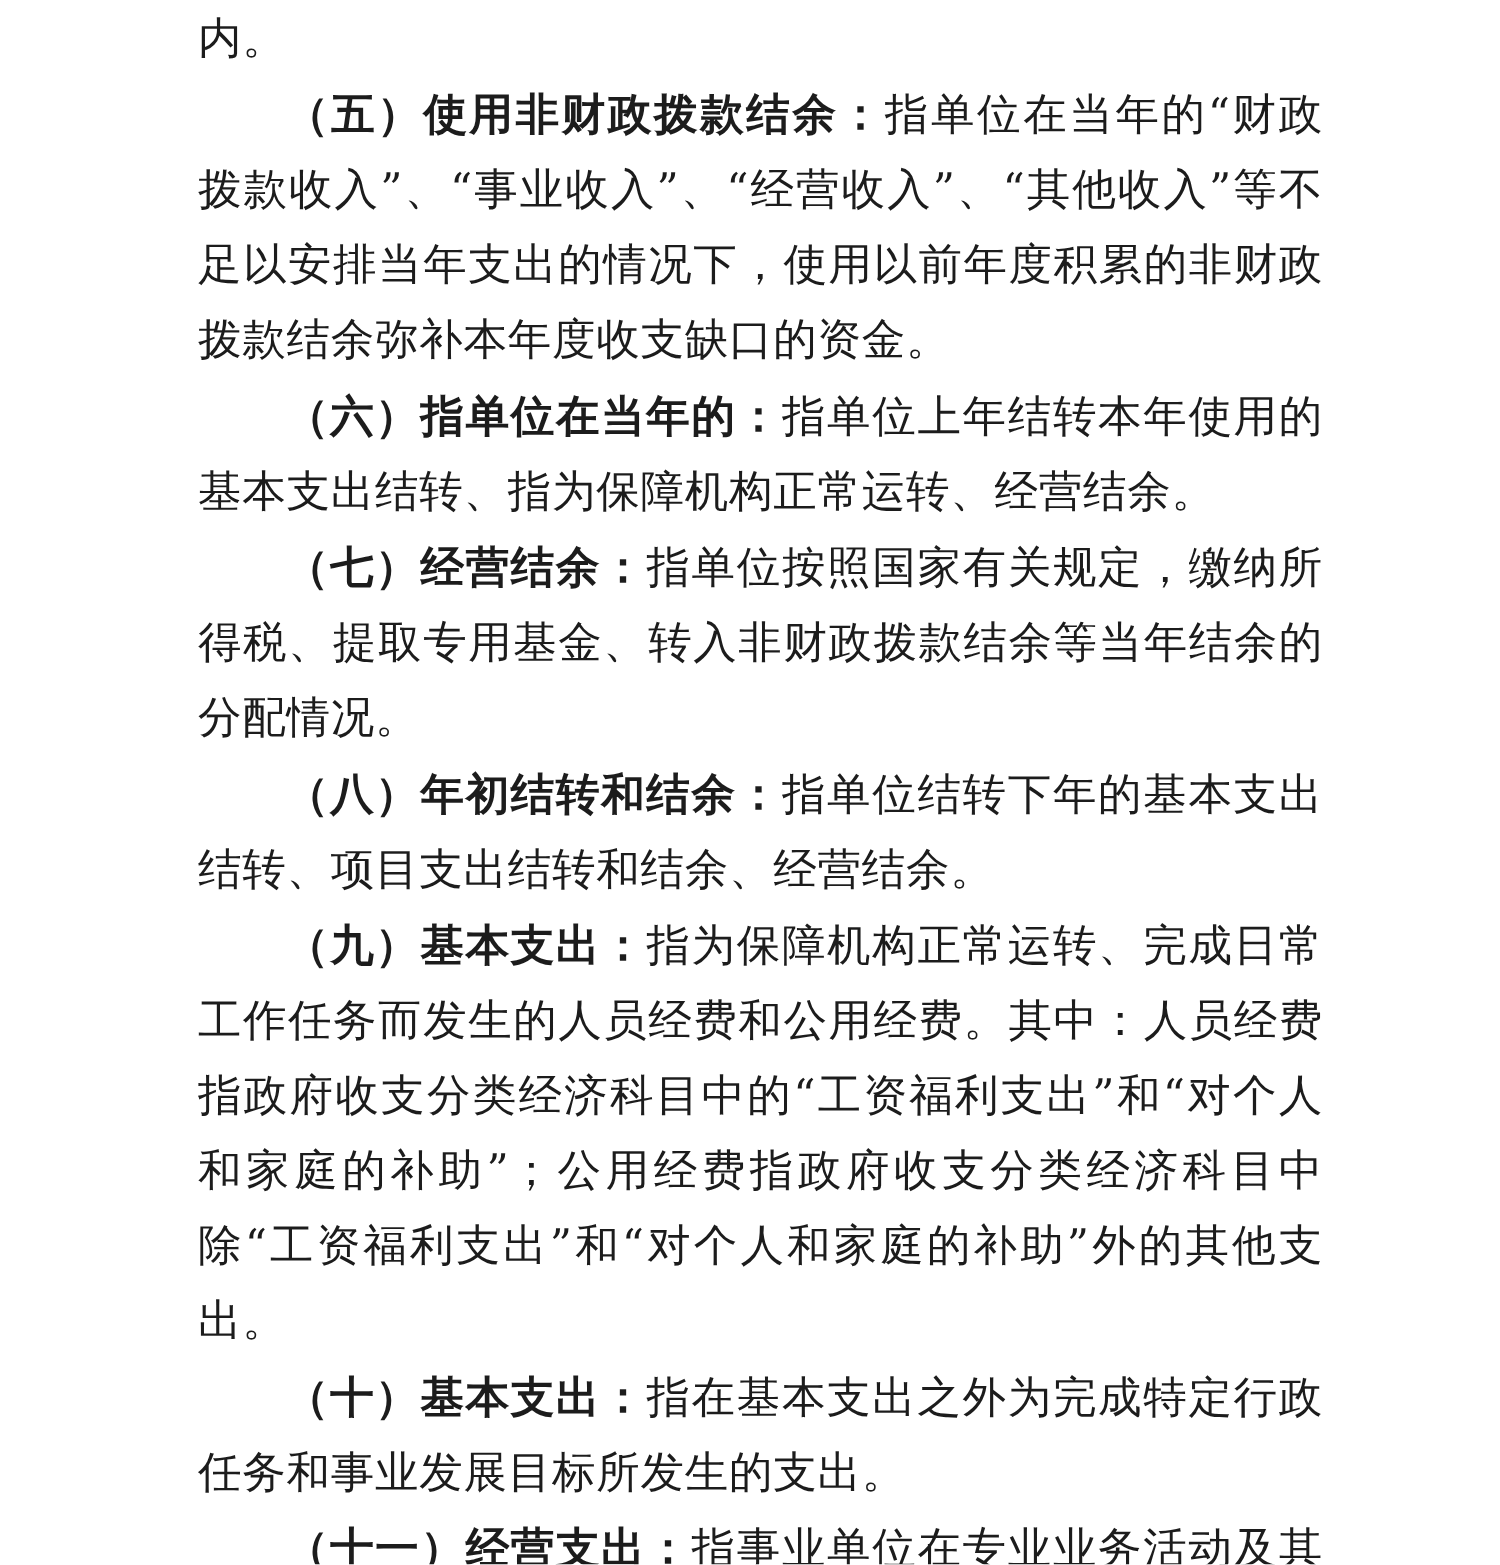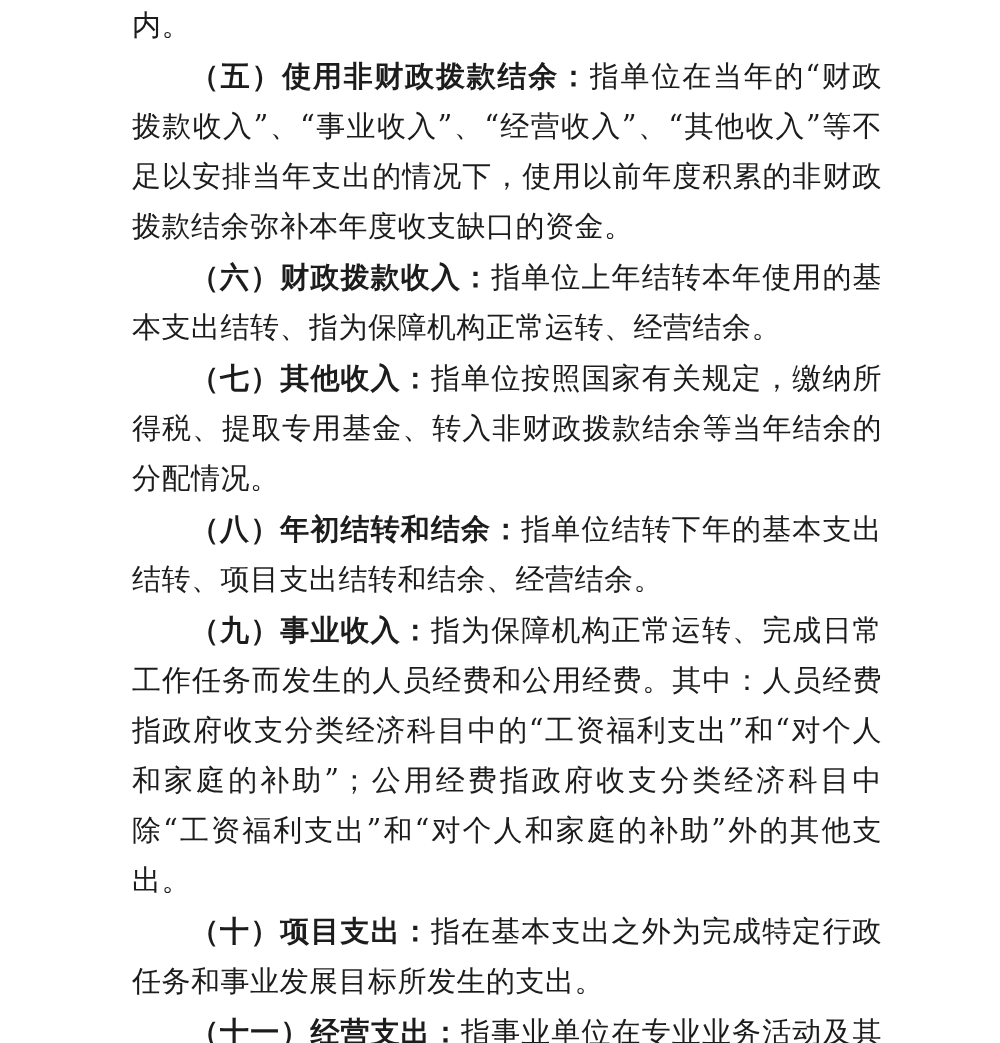--- a/index.html
+++ b/index.html
@@ -33,25 +33,25 @@
 </style>
 </head>
 <body>
 
 <div class="page">
 
   <p class="continuation"><span class="body">内。</span></p>
 
   <p><span class="term">（五）使用非财政拨款结余：</span><span class="body">指单位在当年的“财政拨款收入”、“事业收入”、“经营收入”、“其他收入”等不足以安排当年支出的情况下，使用以前年度积累的非财政拨款结余弥补本年度收支缺口的资金。</span></p>
 
-  <p><span class="term">（六）财政拨款收入：</span><span class="body">指单位上年结转本年使用的基本支出结转、指为保障机构正常运转、经营结余。</span></p>
+  <p><span class="term">（六）指单位在当年的：</span><span class="body">指单位上年结转本年使用的基本支出结转、指为保障机构正常运转、经营结余。</span></p>
 
-  <p><span class="term">（七）其他收入：</span><span class="body">指单位按照国家有关规定，缴纳所得税、提取专用基金、转入非财政拨款结余等当年结余的分配情况。</span></p>
+  <p><span class="term">（七）经营结余：</span><span class="body">指单位按照国家有关规定，缴纳所得税、提取专用基金、转入非财政拨款结余等当年结余的分配情况。</span></p>
 
   <p><span class="term">（八）年初结转和结余：</span><span class="body">指单位结转下年的基本支出结转、项目支出结转和结余、经营结余。</span></p>
 
-  <p><span class="term">（九）事业收入：</span><span class="body">指为保障机构正常运转、完成日常工作任务而发生的人员经费和公用经费。其中：人员经费指政府收支分类经济科目中的“工资福利支出”和“对个人和家庭的补助”；公用经费指政府收支分类经济科目中除“工资福利支出”和“对个人和家庭的补助”外的其他支出。</span></p>
+  <p><span class="term">（九）基本支出：</span><span class="body">指为保障机构正常运转、完成日常工作任务而发生的人员经费和公用经费。其中：人员经费指政府收支分类经济科目中的“工资福利支出”和“对个人和家庭的补助”；公用经费指政府收支分类经济科目中除“工资福利支出”和“对个人和家庭的补助”外的其他支出。</span></p>
 
-  <p><span class="term">（十）项目支出：</span><span class="body">指在基本支出之外为完成特定行政任务和事业发展目标所发生的支出。</span></p>
+  <p><span class="term">（十）基本支出：</span><span class="body">指在基本支出之外为完成特定行政任务和事业发展目标所发生的支出。</span></p>
 
   <p><span class="term">（十一）经营支出：</span><span class="body">指事业单位在专业业务活动及其辅助活动之外开展非独立核算经营活动发生的支出。</span></p>
 
 </div>
 
 </body></html>

